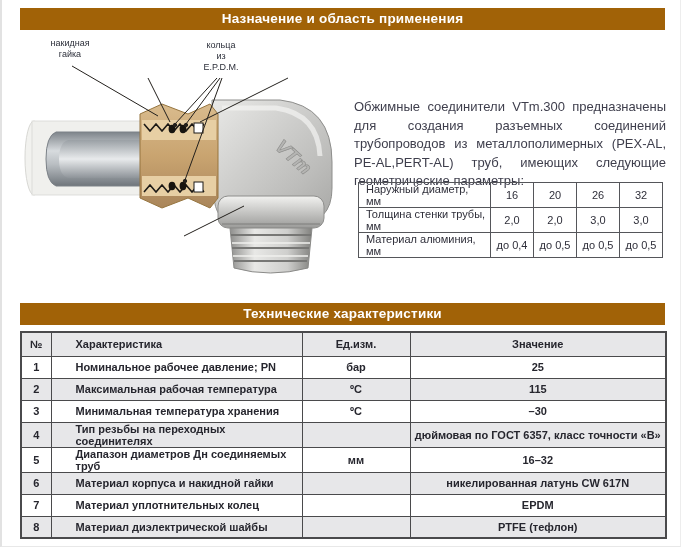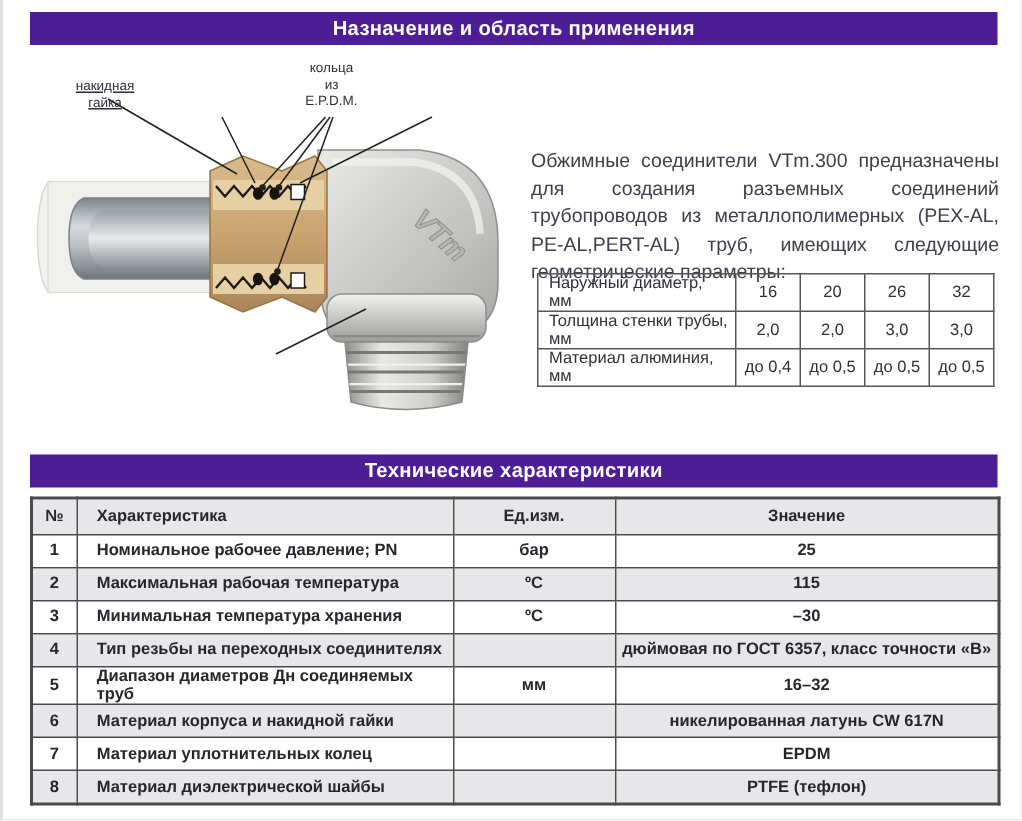--- a/index.html
+++ b/index.html
@@ -13,21 +13,21 @@
     border-left: 2px solid #e2e2e2;
     border-right: 1px solid #ededed;
     border-bottom: 1px solid #e8e8e8;
     overflow: hidden;
   }
   .section-bar {
     position: absolute;
     left: 18px;
     width: 645px;
     height: 22px;
-    background: #4c1d95;
+    background: #a16207;
     color: #ffffff;
     font-size: 13.5px;
     font-weight: bold;
     text-align: center;
     line-height: 22px;
     letter-spacing: 0.2px;
   }
   .bar1 { top: 8px; }
   .bar2 { top: 303px; }
 
@@ -39,21 +39,21 @@
   }
   .illustration svg { position: absolute; left: 0; top: 0; }
   .fig-label {
     position: absolute;
     font-size: 9px;
     line-height: 11px;
     color: #2c2f3a;
     text-align: center;
     white-space: pre-line;
   }
-  .lbl-nut       { left: 20px;  top: 16px;   width: 76px; text-decoration: underline; }
+  .lbl-nut       { left: 20px;  top: 2px;   width: 76px; }
   .lbl-ring      { left: 98px;  top: 4px;   width: 76px; }
   .lbl-epdm      { left: 181px; top: 4px;   width: 56px; }
   .lbl-teflon    { left: 238px; top: 4px;   width: 80px; }
   .lbl-collar    { left: 90px;  top: 198px; width: 96px; }
 
   
   .intro {
     position: absolute;
     left: 352px; top: 98px;
     width: 312px;
@@ -107,21 +107,21 @@
   .spec-table { border: 2px solid #4a4a4c; }
   .spec-table thead th { height: 24px; background: #e7e7e9; }
   .spec-table tbody tr { height: 22px; }
   .spec-table tbody tr.shaded { background: #e7e7e9; }
   .spec-table .col-num { width: 30px; }
   .spec-table .col-char { width: 251px; }
   .spec-table .col-unit { width: 108px; margin-left: 48px; }
   .spec-table .col-val { width: 256px; margin-left: 20px; }
   .spec-table th.char-h, .spec-table td.char-c {
     text-align: left;
-    padding-left: 13px;
+    padding-left: 24px;
   }
 </style>
 </head>
 <body>
 
 <div class="page">
 
   <div class="section-bar bar1">Назначение и область применения</div>
 
   <div class="illustration">

